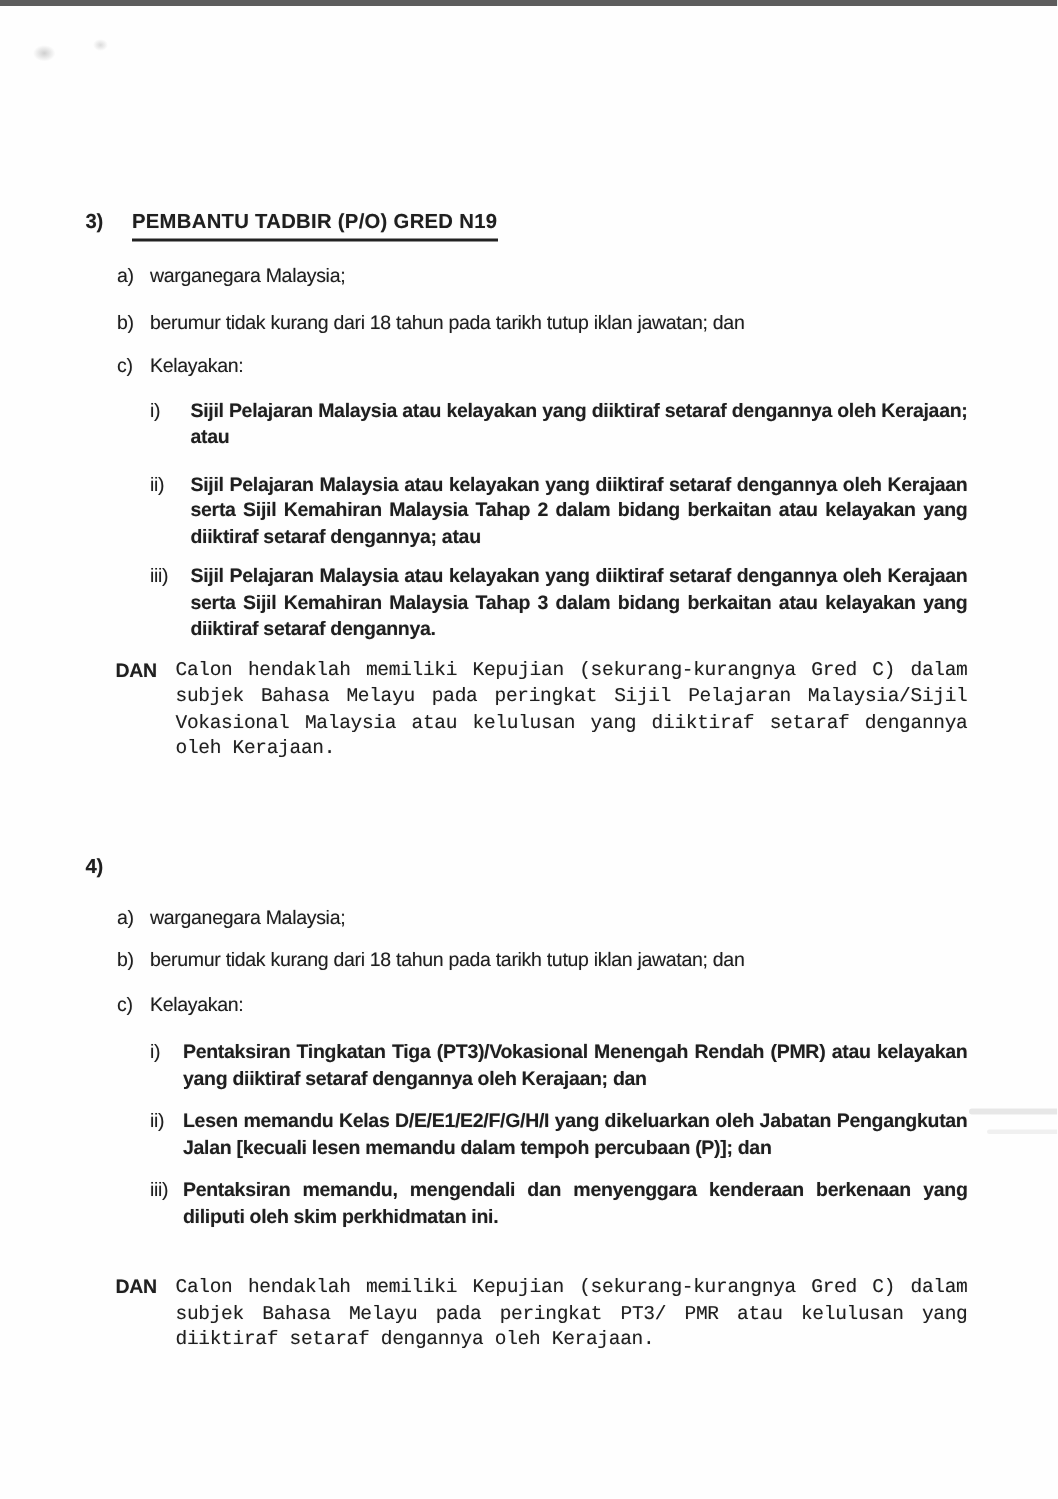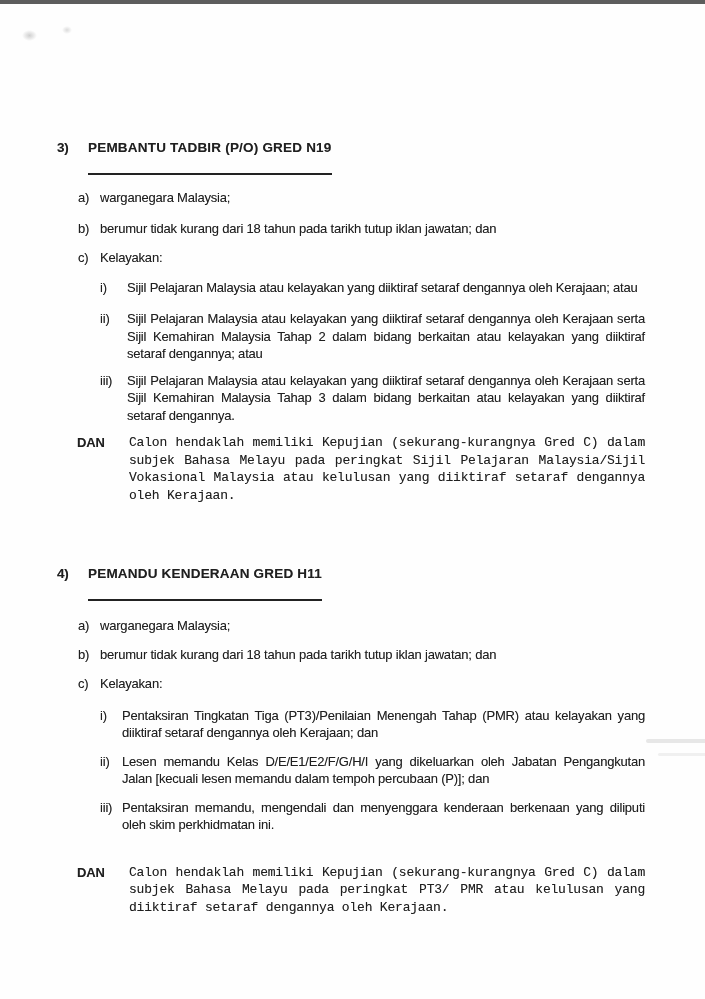--- a/index.html
+++ b/index.html
@@ -61,44 +61,43 @@
   .sec-heading {
     display: flex;
     margin-left: 57px;
     font-weight: bold;
     font-size: 13.5px;
     line-height: 18px;
   }
   .sec-num { width: 31px; flex-shrink: 0; }
   .sec-title {
     border-bottom: 2px solid #222222;
-    padding-bottom: 16px;
+    padding-bottom: 2px;
     letter-spacing: 0.2px;
   }
   .item {
     display: flex;
     margin-left: 78px;
     line-height: 17.5px;
   }
   .item-label { width: 22px; flex-shrink: 0; }
   .subitem {
     display: flex;
     margin-left: 100px;
     margin-right: 60px;
     line-height: 17.5px;
   }
   .sub-label { width: 27px; flex-shrink: 0; }
   .sec-4 .sub-label { width: 22px; }
-  .sub-text { text-align: justify; }
+  .sub-text { text-align: justify; font-weight: bold; }
   .dan {
     display: flex;
     margin-left: 77px;
     margin-right: 60px;
     line-height: 17.5px;
-    gap: 12px;
   }
   .dan-label { width: 40px; flex-shrink: 0; font-weight: bold; }
   .dan-text { text-align: justify; font-family: Liberation Mono, monospace; }
 </style>
 </head>
 <body>
 
 <div class="page">
 
   <div class="top-edge"></div>
@@ -143,39 +142,38 @@
 
       <div class="dan">
         <span class="dan-label">DAN</span>
         <span class="dan-text">Calon hendaklah memiliki Kepujian (sekurang-kurangnya Gred C) dalam subjek Bahasa Melayu pada peringkat Sijil Pelajaran Malaysia/Sijil Vokasional Malaysia atau kelulusan yang diiktiraf setaraf dengannya oleh Kerajaan.</span>
       </div>
     </section>
 
     <section class="sec-4" style="margin-top:61px">
       <div class="sec-heading" style="margin-bottom:16px">
         <span class="sec-num">4)</span>
-        <span class="sec-title">PEMANDU KENDERAAN GRED H11</span>
       </div>
 
       <div class="item" style="margin-bottom:11px">
         <span class="item-label">a)</span>
         <span class="item-text">warganegara Malaysia;</span>
       </div>
       <div class="item" style="margin-bottom:12px">
         <span class="item-label">b)</span>
         <span class="item-text">berumur tidak kurang dari 18 tahun pada tarikh tutup iklan jawatan; dan</span>
       </div>
       <div class="item" style="margin-bottom:14px">
         <span class="item-label">c)</span>
         <span class="item-text">Kelayakan:</span>
       </div>
 
       <div class="subitem" style="margin-bottom:11px">
         <span class="sub-label">i)</span>
-        <span class="sub-text">Pentaksiran Tingkatan Tiga (PT3)/Penilaian Menengah Tahap (PMR) atau kelayakan yang diiktiraf setaraf dengannya oleh Kerajaan; dan</span>
+        <span class="sub-text">Pentaksiran Tingkatan Tiga (PT3)/Vokasional Menengah Rendah (PMR) atau kelayakan yang diiktiraf setaraf dengannya oleh Kerajaan; dan</span>
       </div>
       <div class="subitem" style="margin-bottom:11px">
         <span class="sub-label">ii)</span>
         <span class="sub-text">Lesen memandu Kelas D/E/E1/E2/F/G/H/I yang dikeluarkan oleh Jabatan Pengangkutan Jalan [kecuali lesen memandu dalam tempoh percubaan (P)]; dan</span>
       </div>
       <div class="subitem" style="margin-bottom:30px">
         <span class="sub-label">iii)</span>
         <span class="sub-text">Pentaksiran memandu, mengendali dan menyenggara kenderaan berkenaan yang diliputi oleh skim perkhidmatan ini.</span>
       </div>
 

